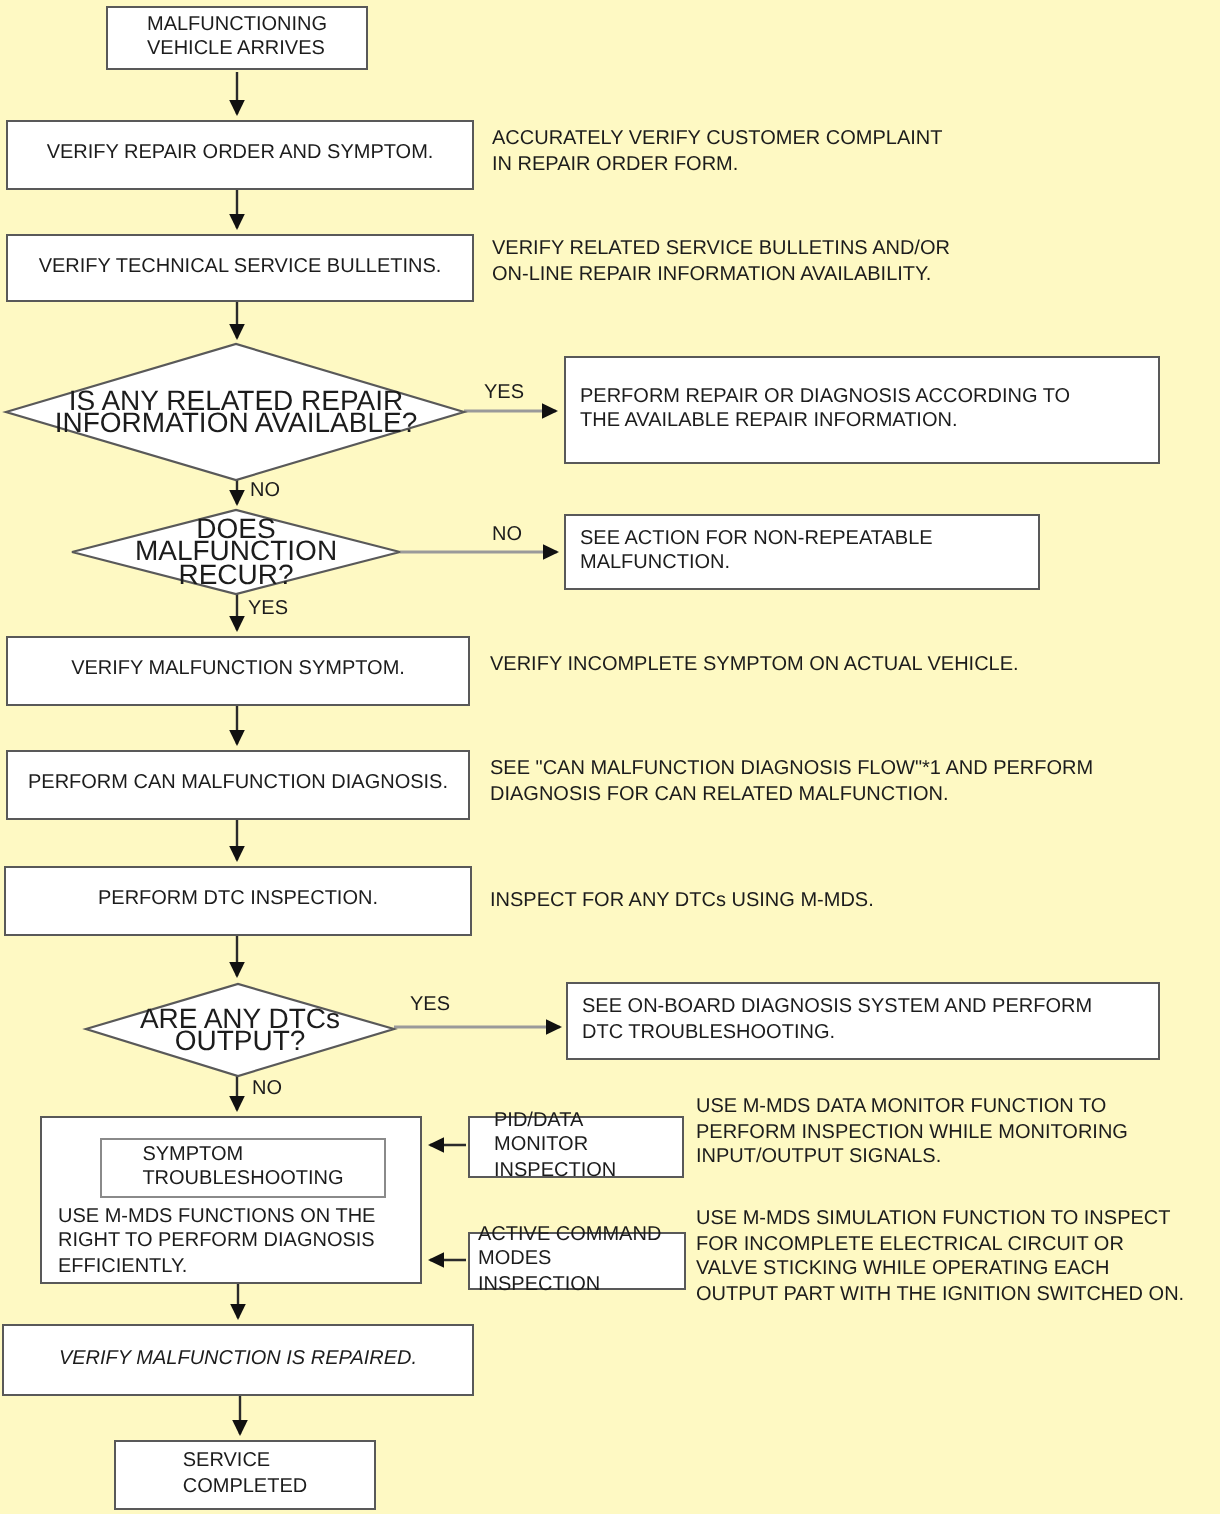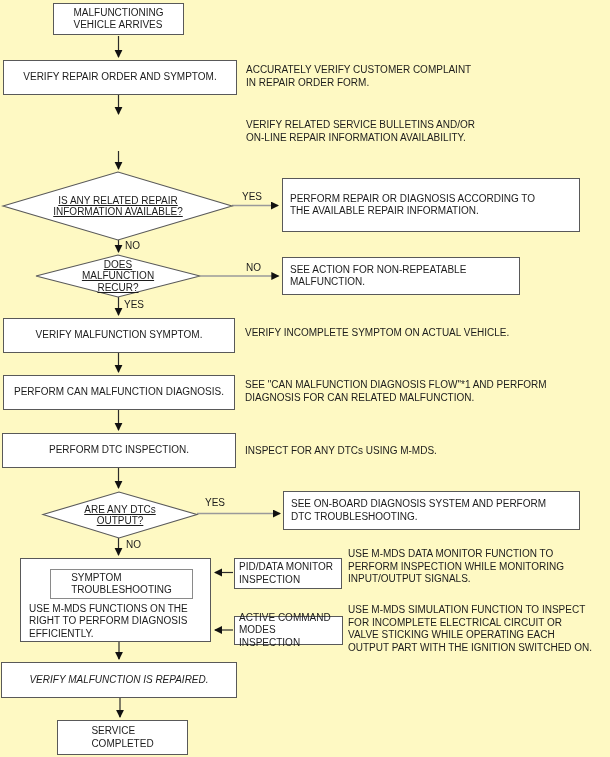--- a/index.html
+++ b/index.html
@@ -18,21 +18,21 @@
   .box.left { justify-content:flex-start; text-align:left; padding-left:7px; padding-right:4px; }
   .pre { white-space:pre-line; }
   .block-left { text-align:left; }
   .note {
     position:absolute; font-size:10px; line-height:12.5px;
     white-space:pre-line; text-align:left;
   }
   .blabel { position:absolute; font-size:10px; line-height:11px; }
   .dtext {
     position:absolute; display:flex; align-items:center; justify-content:center;
-    font-size:10px; line-height:11.5px; text-align:center;text-decoration:underline;
+    font-size:14px; line-height:11.5px; text-align:center;
   }
   .bigbox { position:absolute; box-sizing:border-box; border:1px solid #595959; background:#fff; }
   .innerbox {
     position:absolute; box-sizing:border-box; border:1px solid #8a8a8a; background:#fff;
     display:flex; align-items:center; justify-content:center;
     font-size:10px; line-height:12.5px;
   }
   .bigbody { position:absolute; font-size:10px; line-height:12.3px; white-space:pre-line; }
 </style>
 </head>
@@ -75,20 +75,23 @@
 
   <div class="box" style="left:53px;top:3px;width:131px;height:32px;">
     <span class="pre block-left">MALFUNCTIONING
 VEHICLE ARRIVES</span>
   </div>
 
   <div class="box" style="left:3px;top:60px;width:234px;height:35px;">
     <span>VERIFY REPAIR ORDER AND SYMPTOM.</span>
   </div>
 
+  <div class="box" style="left:3px;top:117px;width:234px;height:34px;">
+    <span>VERIFY TECHNICAL SERVICE BULLETINS.</span>
+  </div>
 
   <div class="box left" style="left:282px;top:178px;width:298px;height:54px;">
     <span class="pre">PERFORM REPAIR OR DIAGNOSIS ACCORDING TO
 THE AVAILABLE REPAIR INFORMATION.</span>
   </div>
 
   <div class="box left" style="left:282px;top:257px;width:238px;height:38px;">
     <span class="pre">SEE ACTION FOR NON-REPEATABLE MALFUNCTION.</span>
   </div>
 
@@ -112,21 +115,21 @@
   <div class="bigbox" style="left:20px;top:558px;width:191px;height:84px;">
     <div class="innerbox" style="left:29px;top:10px;width:143px;height:30px;">
       <span class="pre block-left">SYMPTOM
 TROUBLESHOOTING</span>
     </div>
     <div class="bigbody" style="left:8px;top:44px;">USE M-MDS FUNCTIONS ON THE
 RIGHT TO PERFORM DIAGNOSIS
 EFFICIENTLY.</div>
   </div>
 
-  <div class="box left" style="left:234px;top:558px;width:108px;height:31px;padding-left:4px;">
+  <div class="box left" style="left:234px;top:558px;width:108px;height:31px;padding-left:12px;">
     <span class="pre">PID/DATA MONITOR
 INSPECTION</span>
   </div>
 
   <div class="box left" style="left:234px;top:616px;width:109px;height:29px;padding-left:4px;">
     <span class="pre">ACTIVE COMMAND
 MODES INSPECTION</span>
   </div>
 
   <div class="box" style="left:1px;top:662px;width:236px;height:36px;font-style:italic;">

